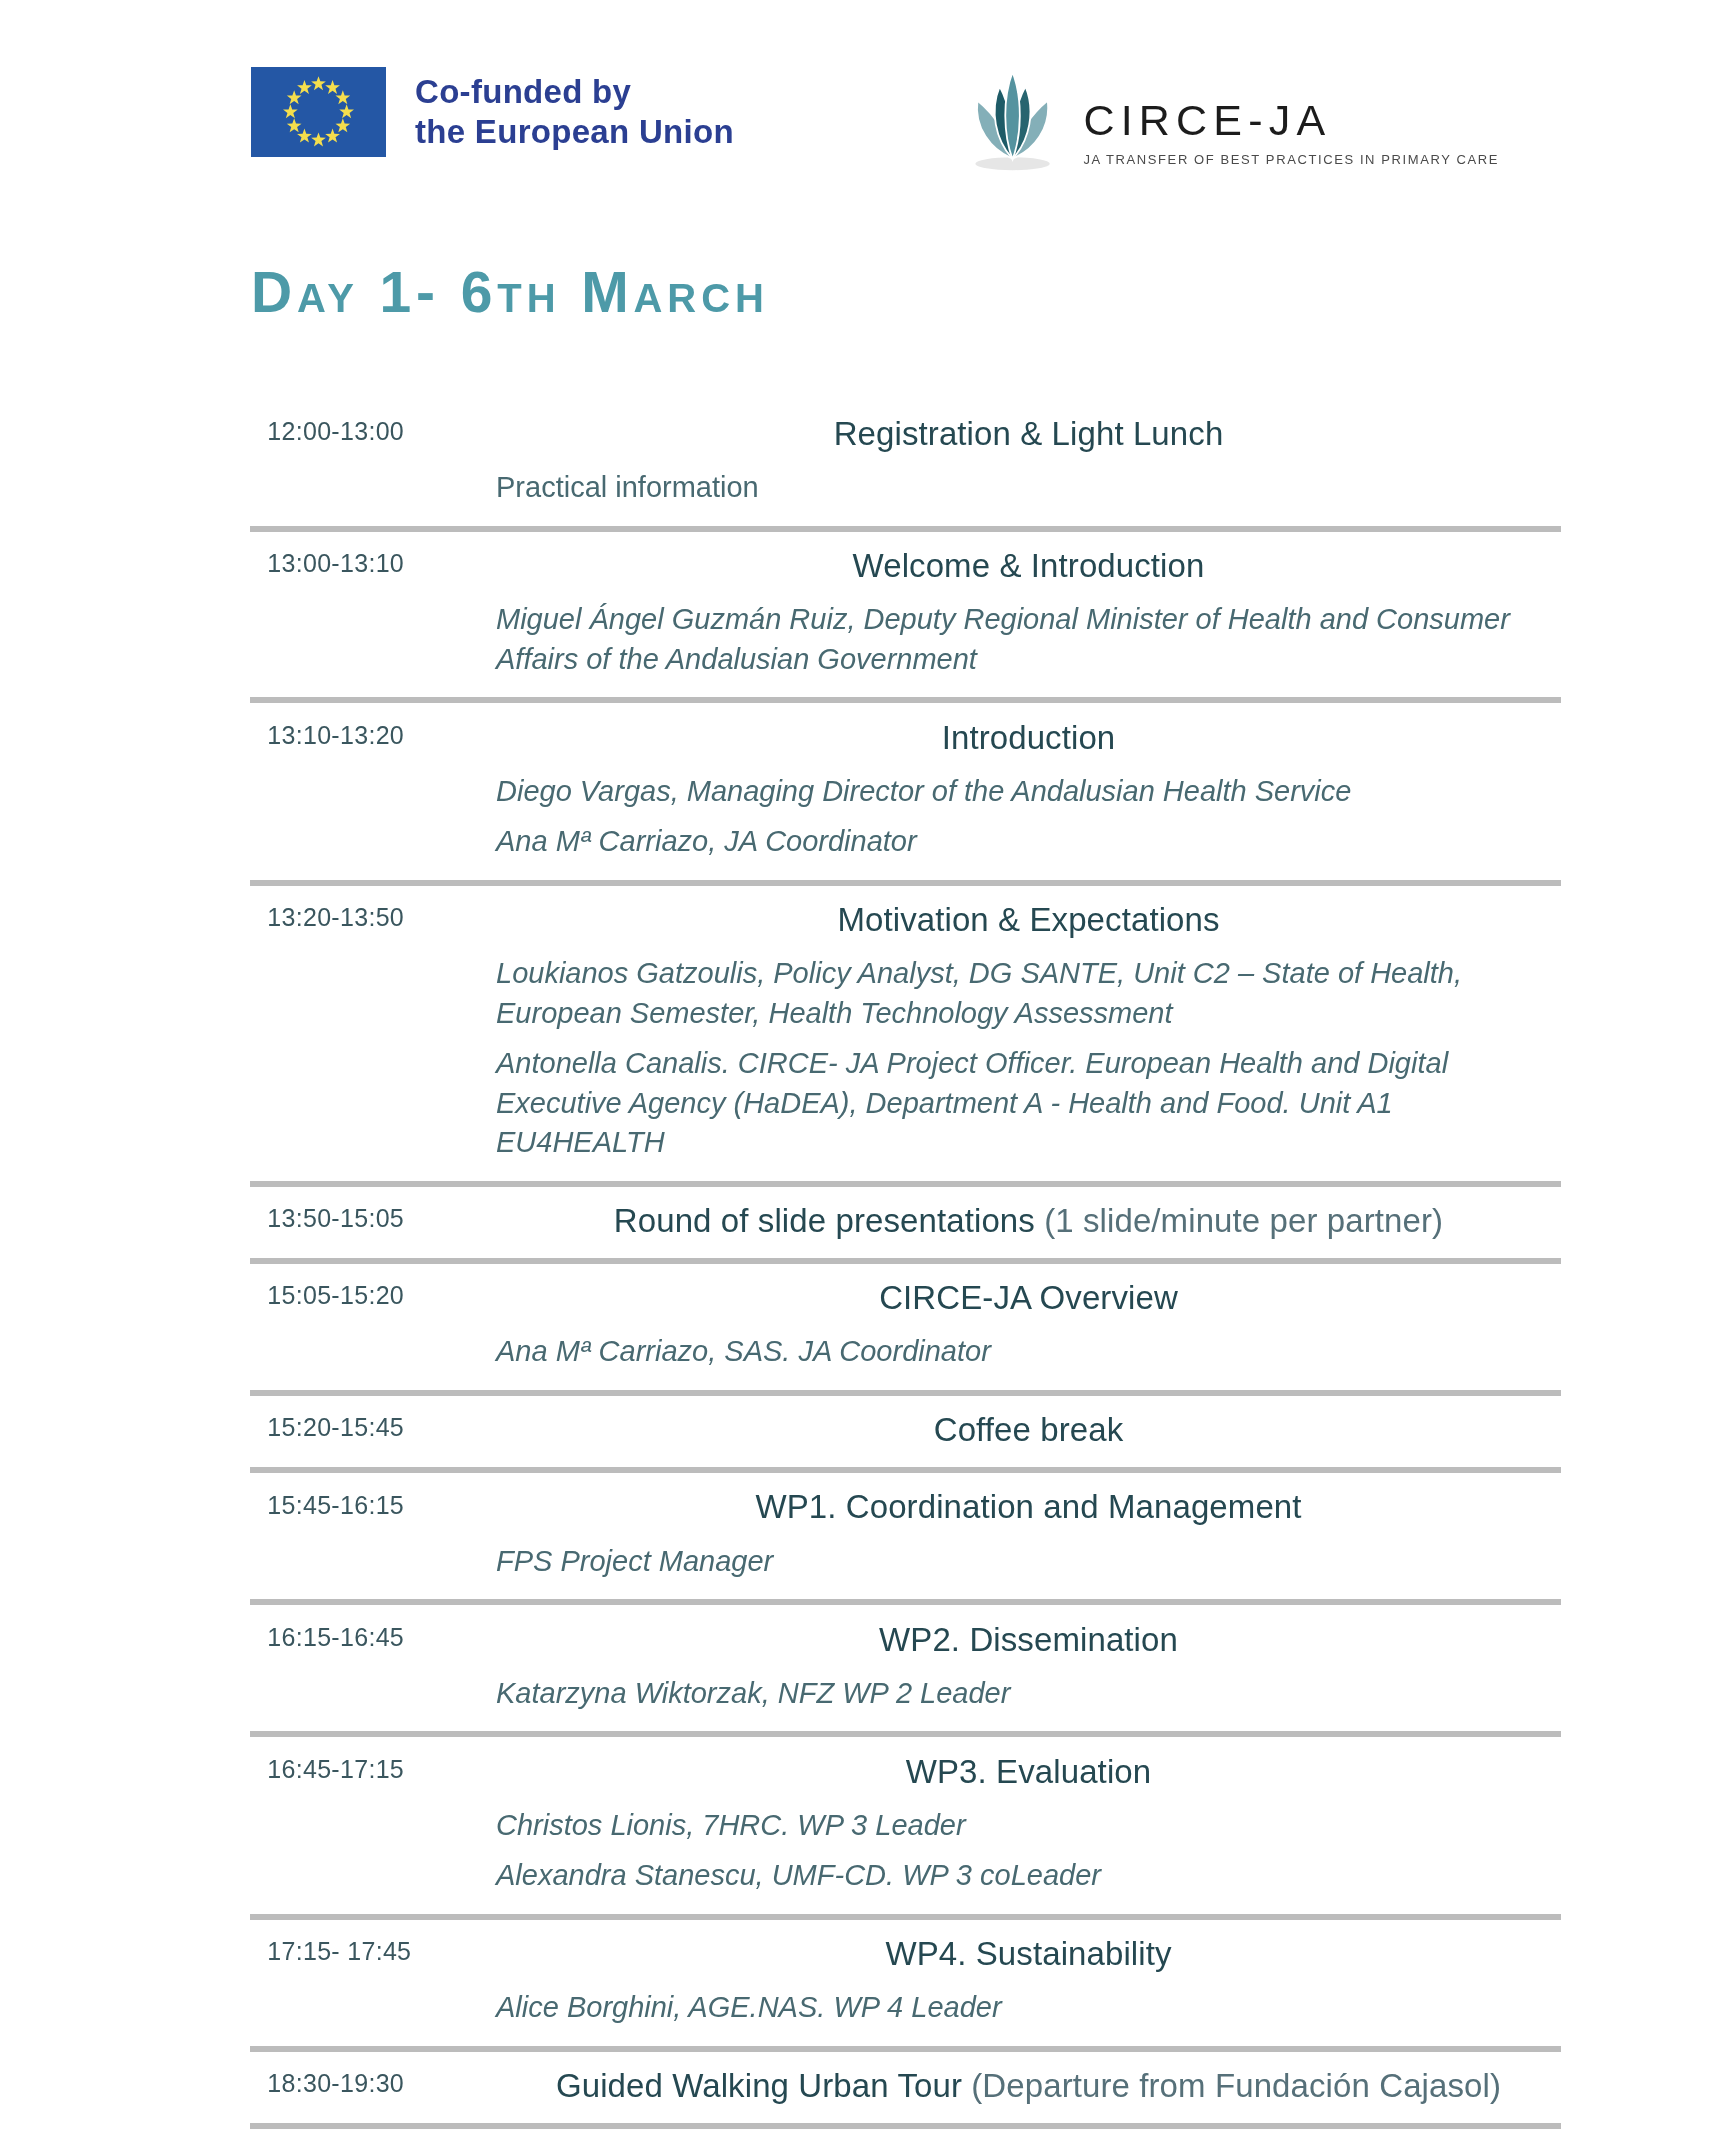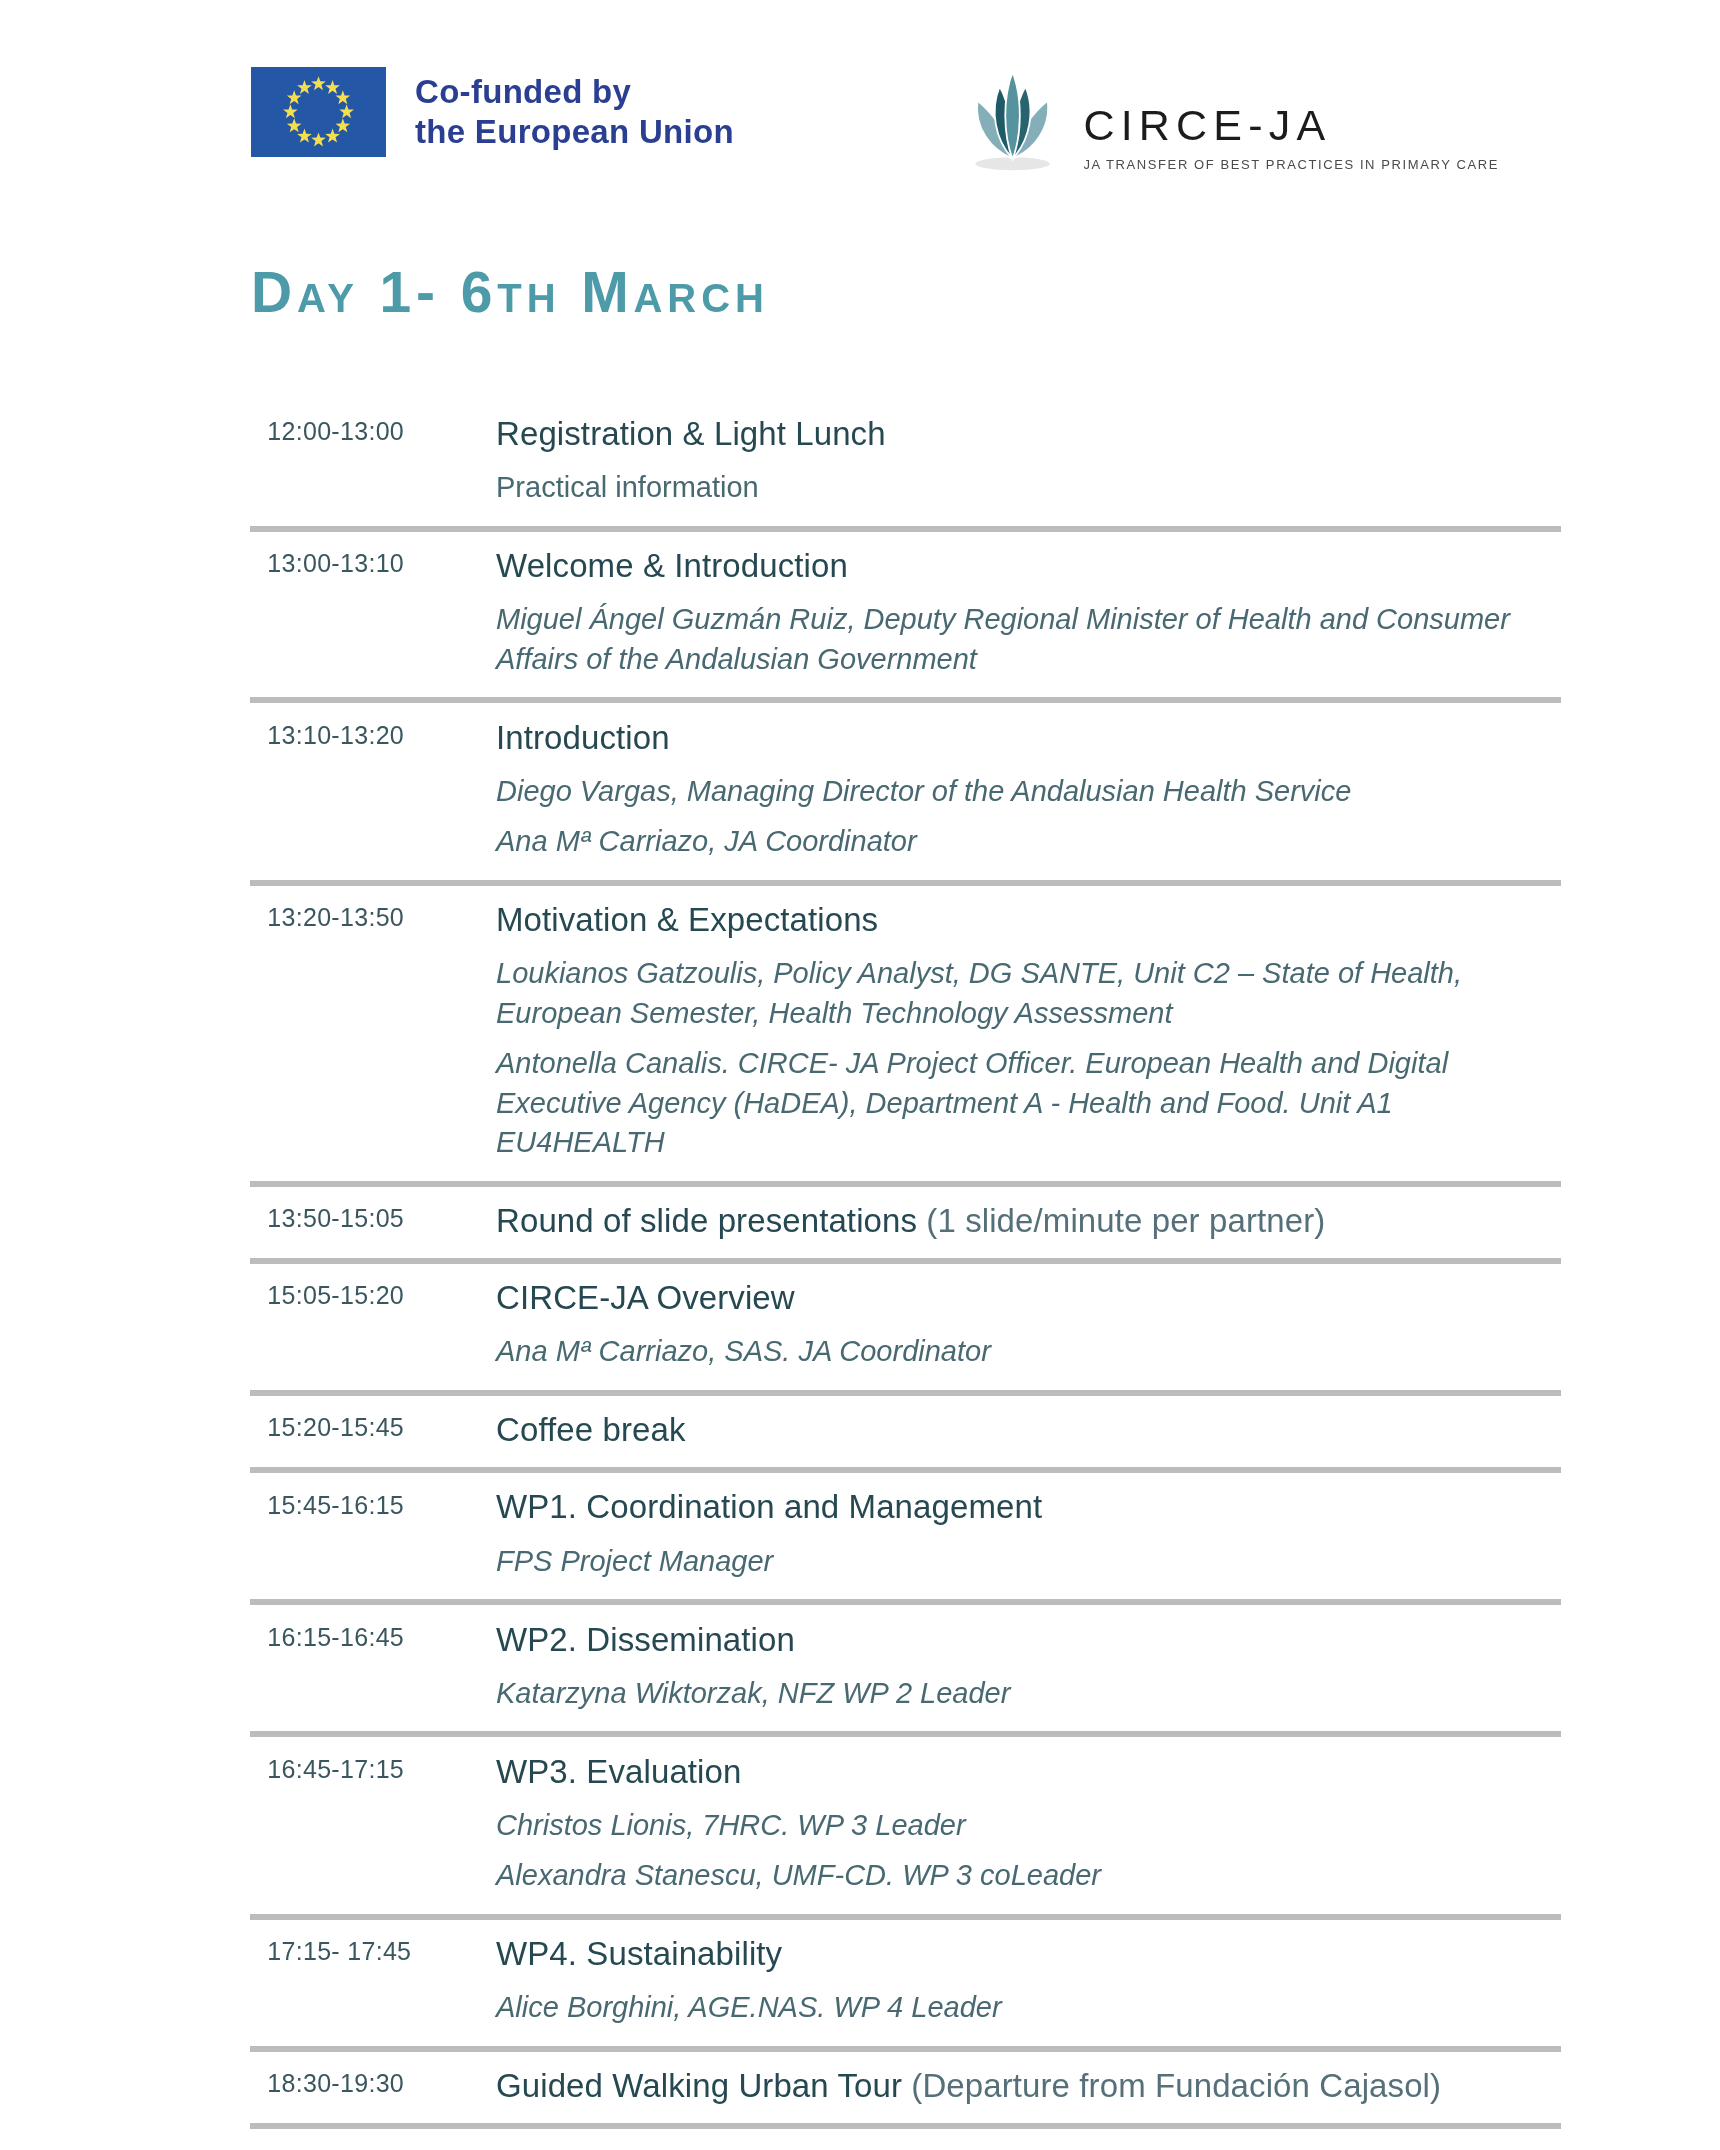--- a/index.html
+++ b/index.html
@@ -23,21 +23,21 @@
   .header{
     display:flex;justify-content:space-between;align-items:flex-start;
     padding:67px 222px 0 251px;
   }
   .eu-logo{display:flex;align-items:center;}
   .eu-flag{width:135px;height:90px;display:block;}
   .eu-text{
     margin-left:29px;color:var(--eu-text);
     font-size:33px;font-weight:bold;line-height:1.2;letter-spacing:0.3px;
   }
-  .circe-logo{display:flex;align-items:center;margin-top:-4.2px;}
+  .circe-logo{display:flex;align-items:flex-start;margin-top:-4.2px;}
   .lotus{width:86px;height:114px;display:block;}
   .circe-text{margin-left:26px;margin-top:33px;}
   .circe-name{
     color:#1c1c1c;font-size:43px;font-weight:400;letter-spacing:6.2px;
     font-family:"Liberation Sans", sans-serif;
   }
   .circe-tagline{
     margin-top:7px;color:#4a4a4a;font-size:13px;letter-spacing:1.6px;
     white-space:nowrap;
   }
@@ -69,20 +69,21 @@
     color:var(--time-col);
     letter-spacing:0.3px;
     padding-top:2.1px;
   }
   .row-body{min-width:0;}
   .row-title{
     font-size:33px;
     font-weight:400;
     color:var(--title-dark);
     letter-spacing:0.1px;
+    text-align:center;
   }
   .row-title .suffix{
     font-weight:300;
     color:var(--suffix-col);
   }
   .subtitle{
     margin-top:15.3px;
     max-width:1079px;
     font-size:29px;
     font-weight:300;

